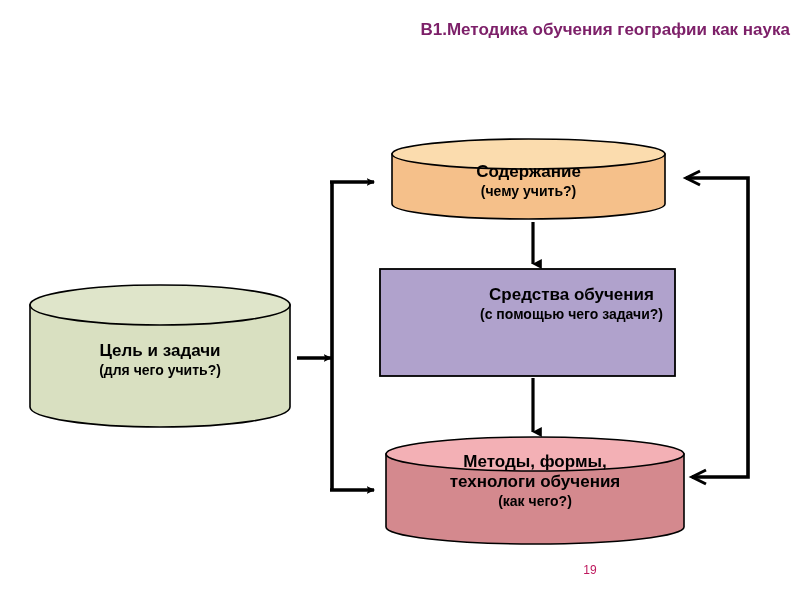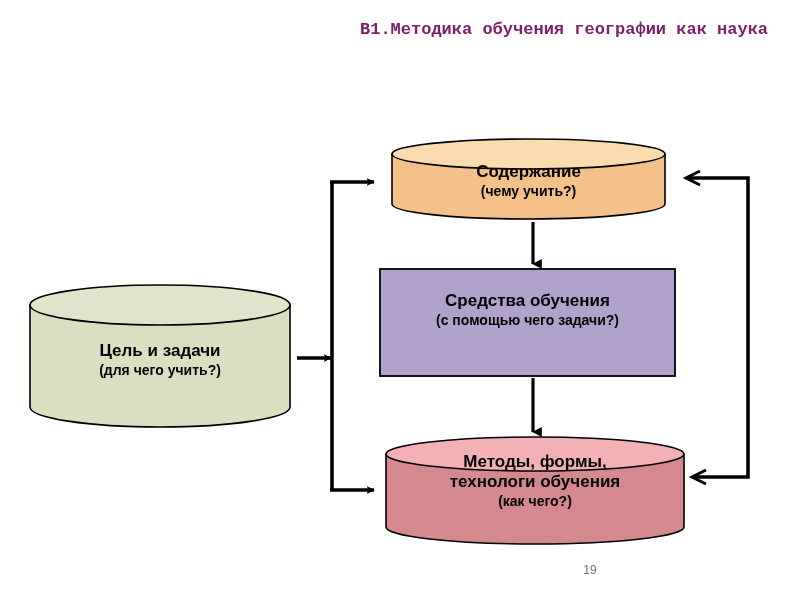--- a/index.html
+++ b/index.html
@@ -22,27 +22,27 @@
     height: 600px;
     background: #ffffff;
   }
 
   
   #slide-title {
     position: absolute;
     left: 360px;
     top: 20px;
     width: 430px;
-    text-align: left;
+    text-align: right;
     color: #7d2069;
     font-size: 17px;
     font-weight: bold;
     letter-spacing: 0px;
     white-space: nowrap;
-    font-family: Liberation Mono, monospace;
+    font-family: Liberation Sans, sans-serif;
   }
 
   
   #connectors {
     position: absolute;
     left: 0; top: 0;
     width: 800px;
     height: 600px;
     pointer-events: none;
   }
@@ -80,34 +80,34 @@
   
   #node-goals      { left: 28px;  top: 283px; width: 264px; height: 146px; }
   #node-goals .node-label { top: 58px; }
 
   
   #node-content    { left: 390px; top: 138px; width: 277px; height: 84px; }
   #node-content .node-label { top: 24px; }
 
   
   #node-means      { left: 379px; top: 268px; width: 297px; height: 109px; }
-  #node-means .node-label { top: 23px; }
+  #node-means .node-label { top: 17px; padding-left: 44px; }
 
   
   #node-methods    { left: 384px; top: 436px; width: 302px; height: 111px; }
   #node-methods .node-label { top: 16px; }
 
   
   #page-number {
     position: absolute;
     left: 560px;
     top: 563px;
     width: 60px;
     text-align: center;
-    color: #737373;
+    color: #be185d;
     font-size: 12px;
     font-family: "Liberation Sans", "DejaVu Sans", sans-serif;
   }
 </style>
 </head>
 <body>
 
 <div id="slide">
 
   <div id="slide-title">B1.Методика обучения географии как наука</div>

